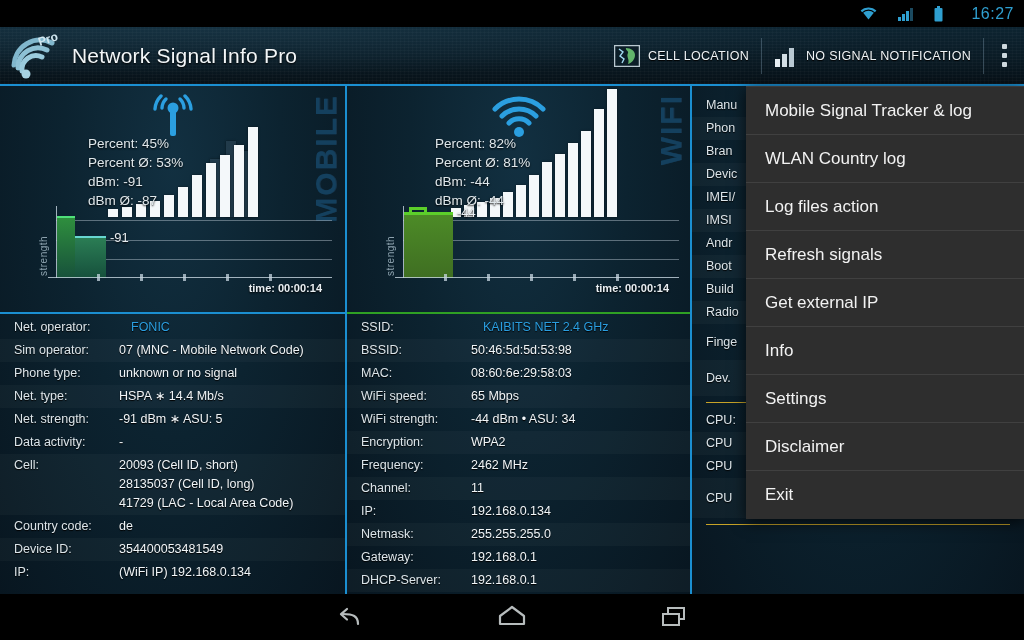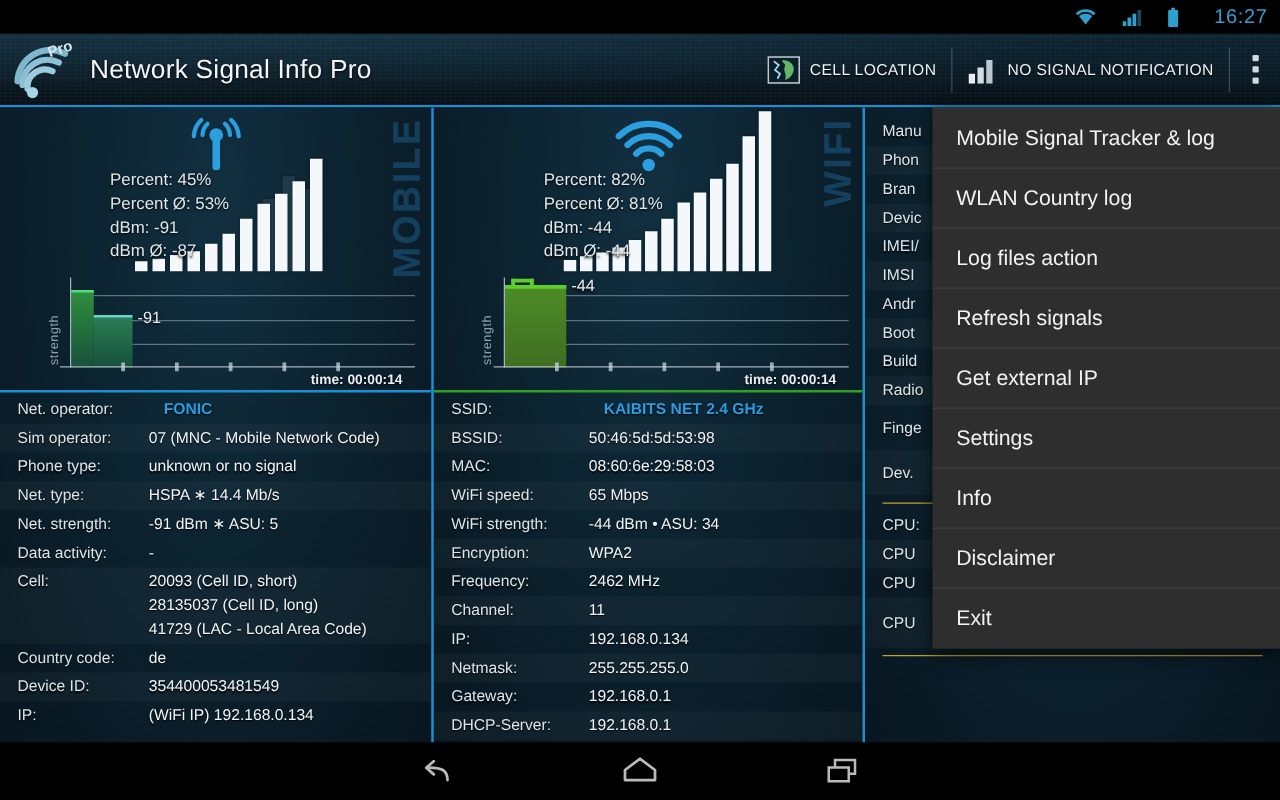--- a/index.html
+++ b/index.html
@@ -98,41 +98,41 @@
     font-size:30px; font-weight:bold; letter-spacing:2px;
     color:#14405e; text-shadow:0 1px 0 rgba(60,120,170,.25);
     user-select:none;
   }
 
   .barchart{ position:absolute; left:108px; bottom:95px; display:flex; align-items:flex-end; gap:4px; height:100px; }
   .barchart .bar{ width:10px; background:#f4f8fa; box-shadow:0 0 2px rgba(0,0,0,.5); }
   .barchart.ghost .bar{ background:rgba(200,220,235,.10); }
   .barchart.ghost{ left:210px; gap:6px; }
 
-  .histo{ position:absolute; left:38px; bottom:4px; width:296px; height:88px; }
+  .histo{ position:absolute; left:38px; bottom:20px; width:296px; height:88px; }
   .histo .ylab{
     position:absolute; left:0; top:8px; height:64px;
     writing-mode:vertical-rl; transform:rotate(180deg);
     color:#8ea3af; font-size:10px; letter-spacing:.5px;
   }
   .histo .gline{ position:absolute; left:18px; right:2px; height:1px; background:rgba(190,205,214,.45); }
   .histo .axisY{ position:absolute; left:18px; top:2px; bottom:14px; width:1px; background:rgba(200,215,225,.8); }
   .histo .axisX{ position:absolute; left:10px; right:2px; bottom:14px; height:1px; background:rgba(200,215,225,.8); }
   .histo .tick{ position:absolute; bottom:11px; width:3px; height:7px; background:rgba(200,215,225,.75); }
   .histo .val{ position:absolute; color:#e8eef2; font-size:13px; text-shadow:0 1px 2px #000; }
   .histo .time{ position:absolute; right:12px; bottom:-2px; color:#e8eef2; font-size:11px; font-weight:bold; text-shadow:0 1px 2px #000; }
   .histo .fill{ position:absolute; }
 
   
   .tbl{ position:absolute; left:0; top:230px; width:100%; bottom:0; overflow:hidden; }
   .row{ display:flex; align-items:flex-start; padding:2px 0 2px 14px; min-height:23px; }
   .row.alt{ background:rgba(255,255,255,.030); }
   .row .k{ color:#dce5ea; font-size:12.5px; line-height:19px; flex:none; text-shadow:0 1px 1px #000; }
   .row .v{ color:#f0f5f8; font-size:12.5px; line-height:19px; text-shadow:0 1px 1px #000; white-space:pre-line; }
-  .row .v.hl{ color:#2a9ee0; font-weight:bold;padding-left:12px; }
+  .row .v.hl{ color:#2a9ee0; font-weight:normal;padding-left:12px; }
   .panel.mobile .row .k{ width:105px; }
   .panel.wifi   .row .k{ width:110px; }
   .panel.device .row .k{ width:100px; }
   .divider{ height:1px; background:#c7a327; margin:6px 14px 6px 14px; }
 
   
   #menu{
     position:absolute; left:746px; top:86px; width:278px;
     background:#2e2e2e; z-index:40;
     box-shadow:0 3px 14px rgba(0,0,0,.75);
@@ -502,22 +502,22 @@
     </div>
   </div>
 </div>
 
 <div id="menu">
   <div class="mi">Mobile Signal Tracker &amp; log</div>
   <div class="mi">WLAN Country log</div>
   <div class="mi">Log files action</div>
   <div class="mi">Refresh signals</div>
   <div class="mi">Get external IP</div>
+  <div class="mi">Info</div>
   <div class="mi">Settings</div>
-  <div class="mi">Info</div>
   <div class="mi">Disclaimer</div>
   <div class="mi">Exit</div>
 </div>
 
 <div id="navbar">
   <div class="nav">
     <svg width="30" height="24" viewBox="0 0 30 24">
       <path d="M23 19 C23 11 18 9 8 9" stroke="#b7bcbd" stroke-width="2.2" fill="none" stroke-linecap="round"></path>
       <path d="M12 4 L6 9.2 L12 14.5" stroke="#b7bcbd" stroke-width="2.2" fill="none" stroke-linecap="round" stroke-linejoin="round"></path>
     </svg>

